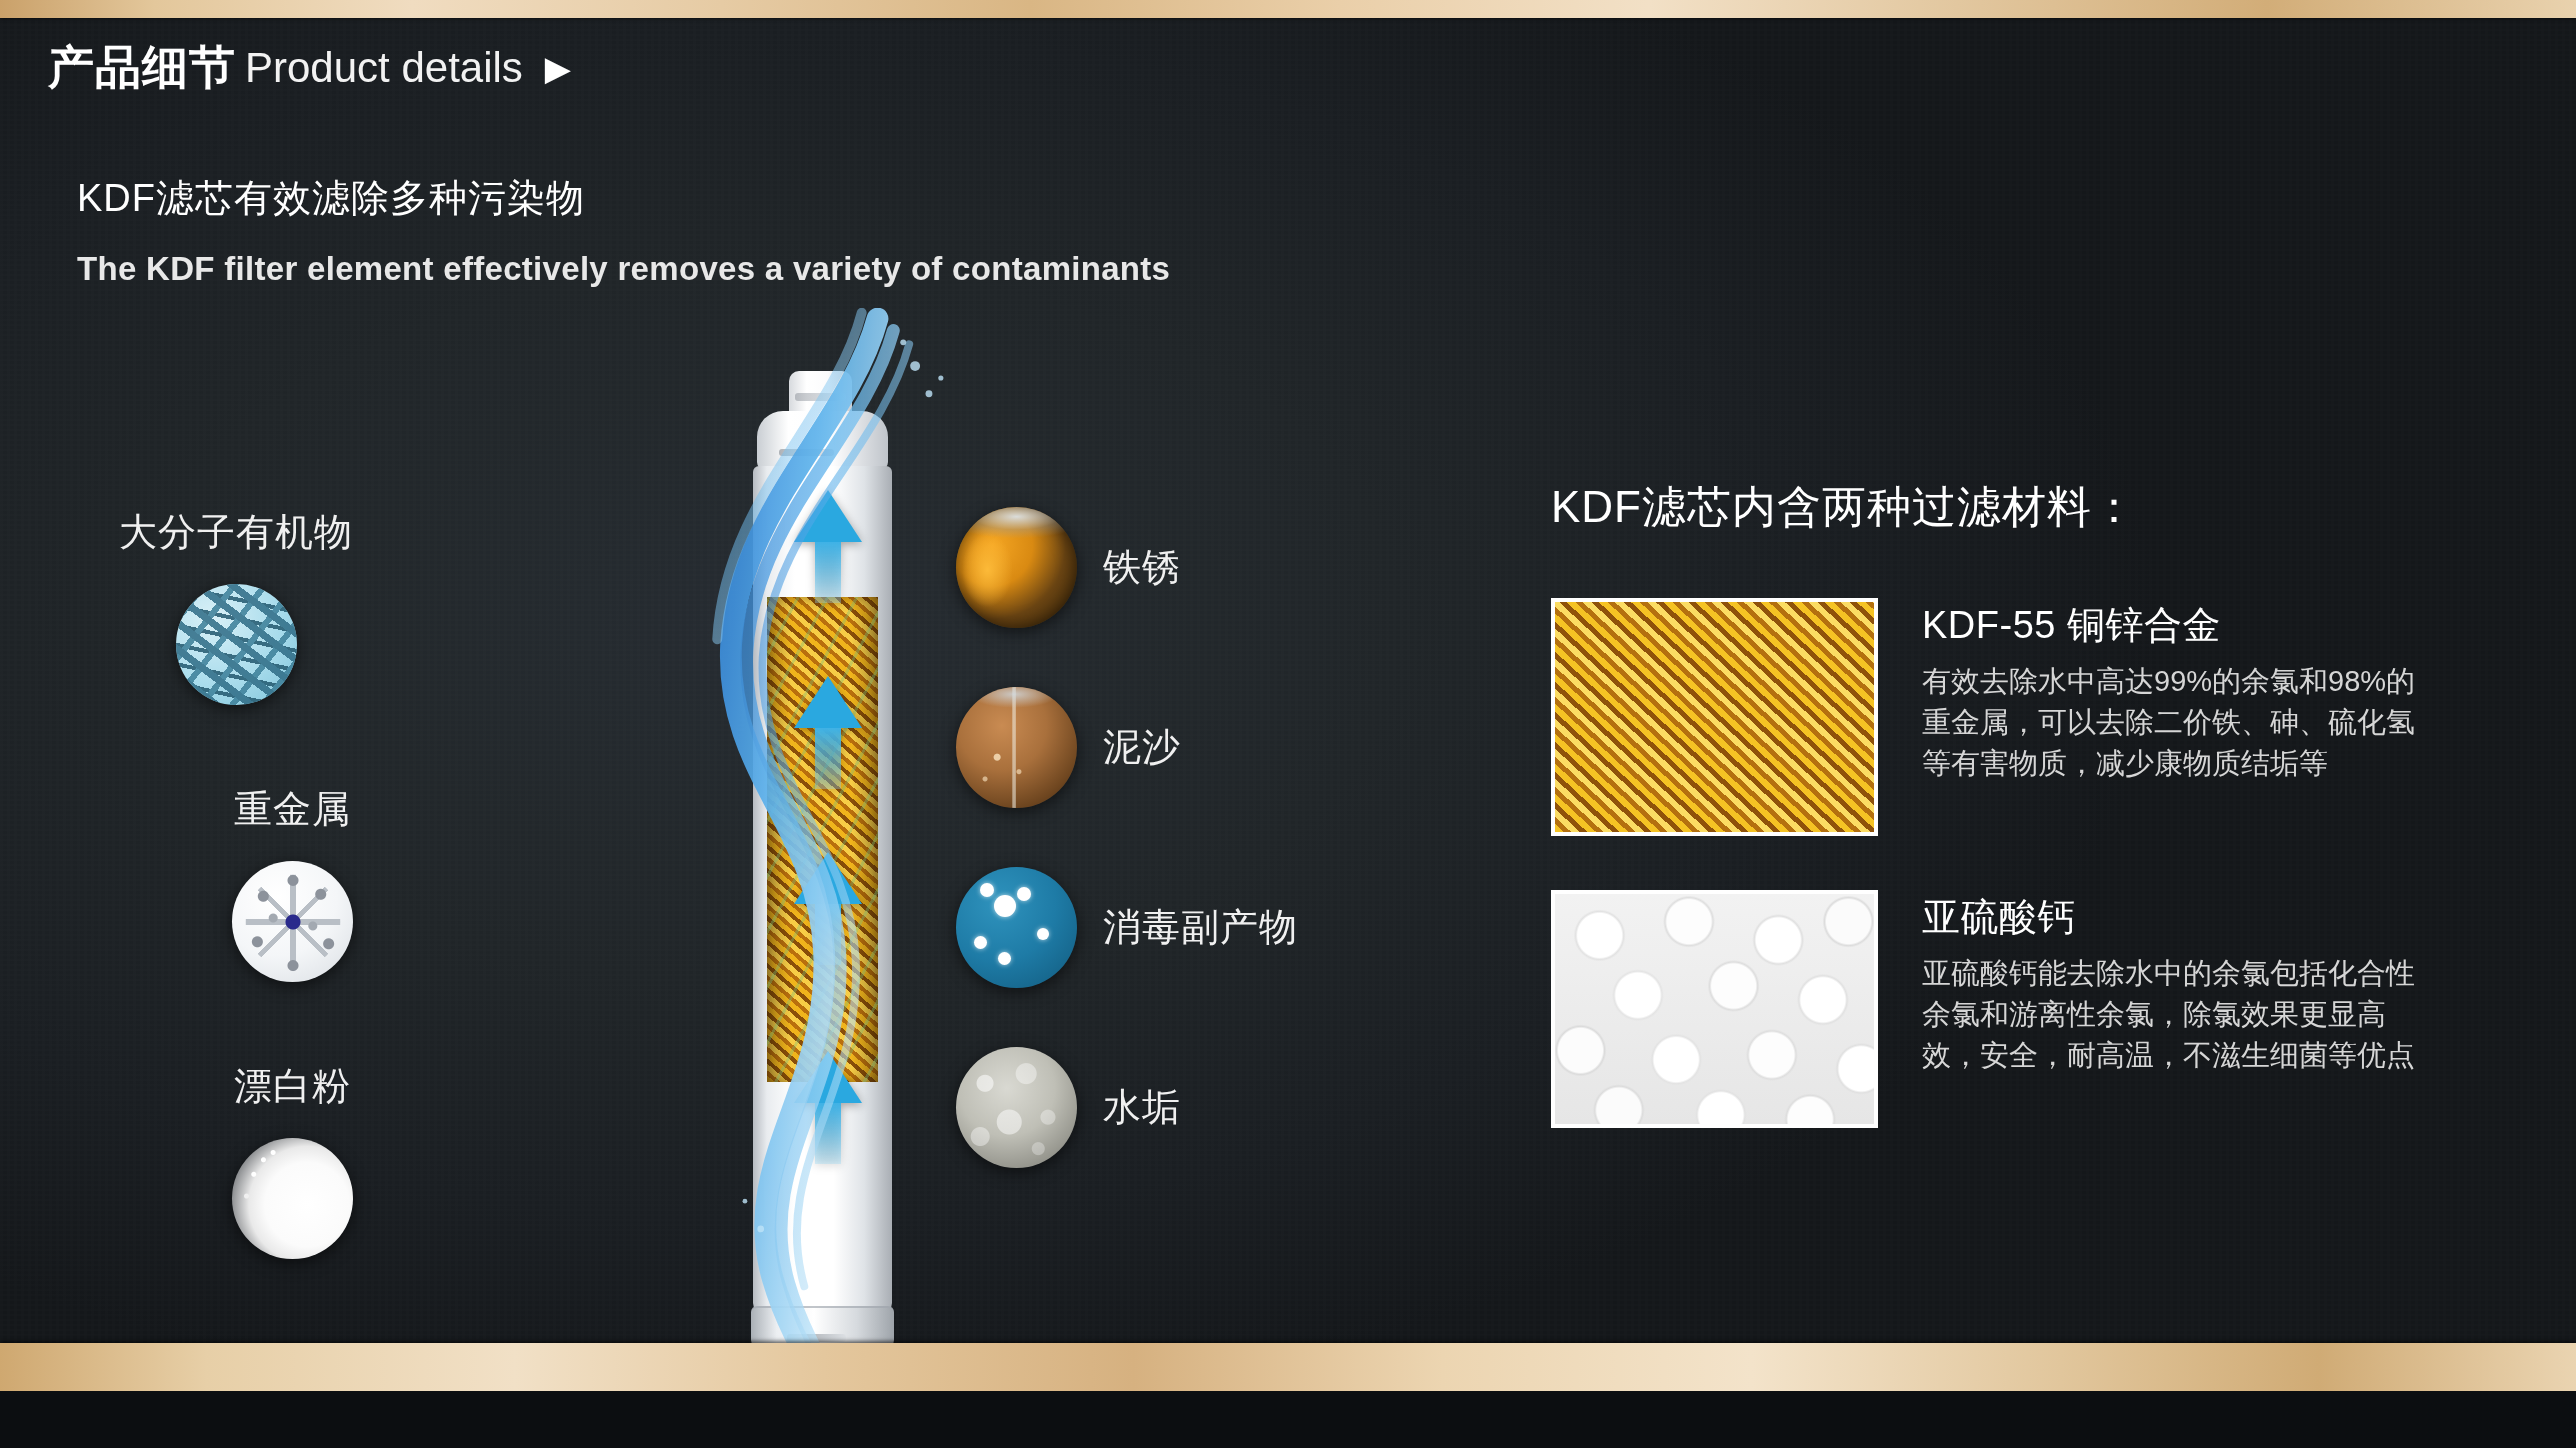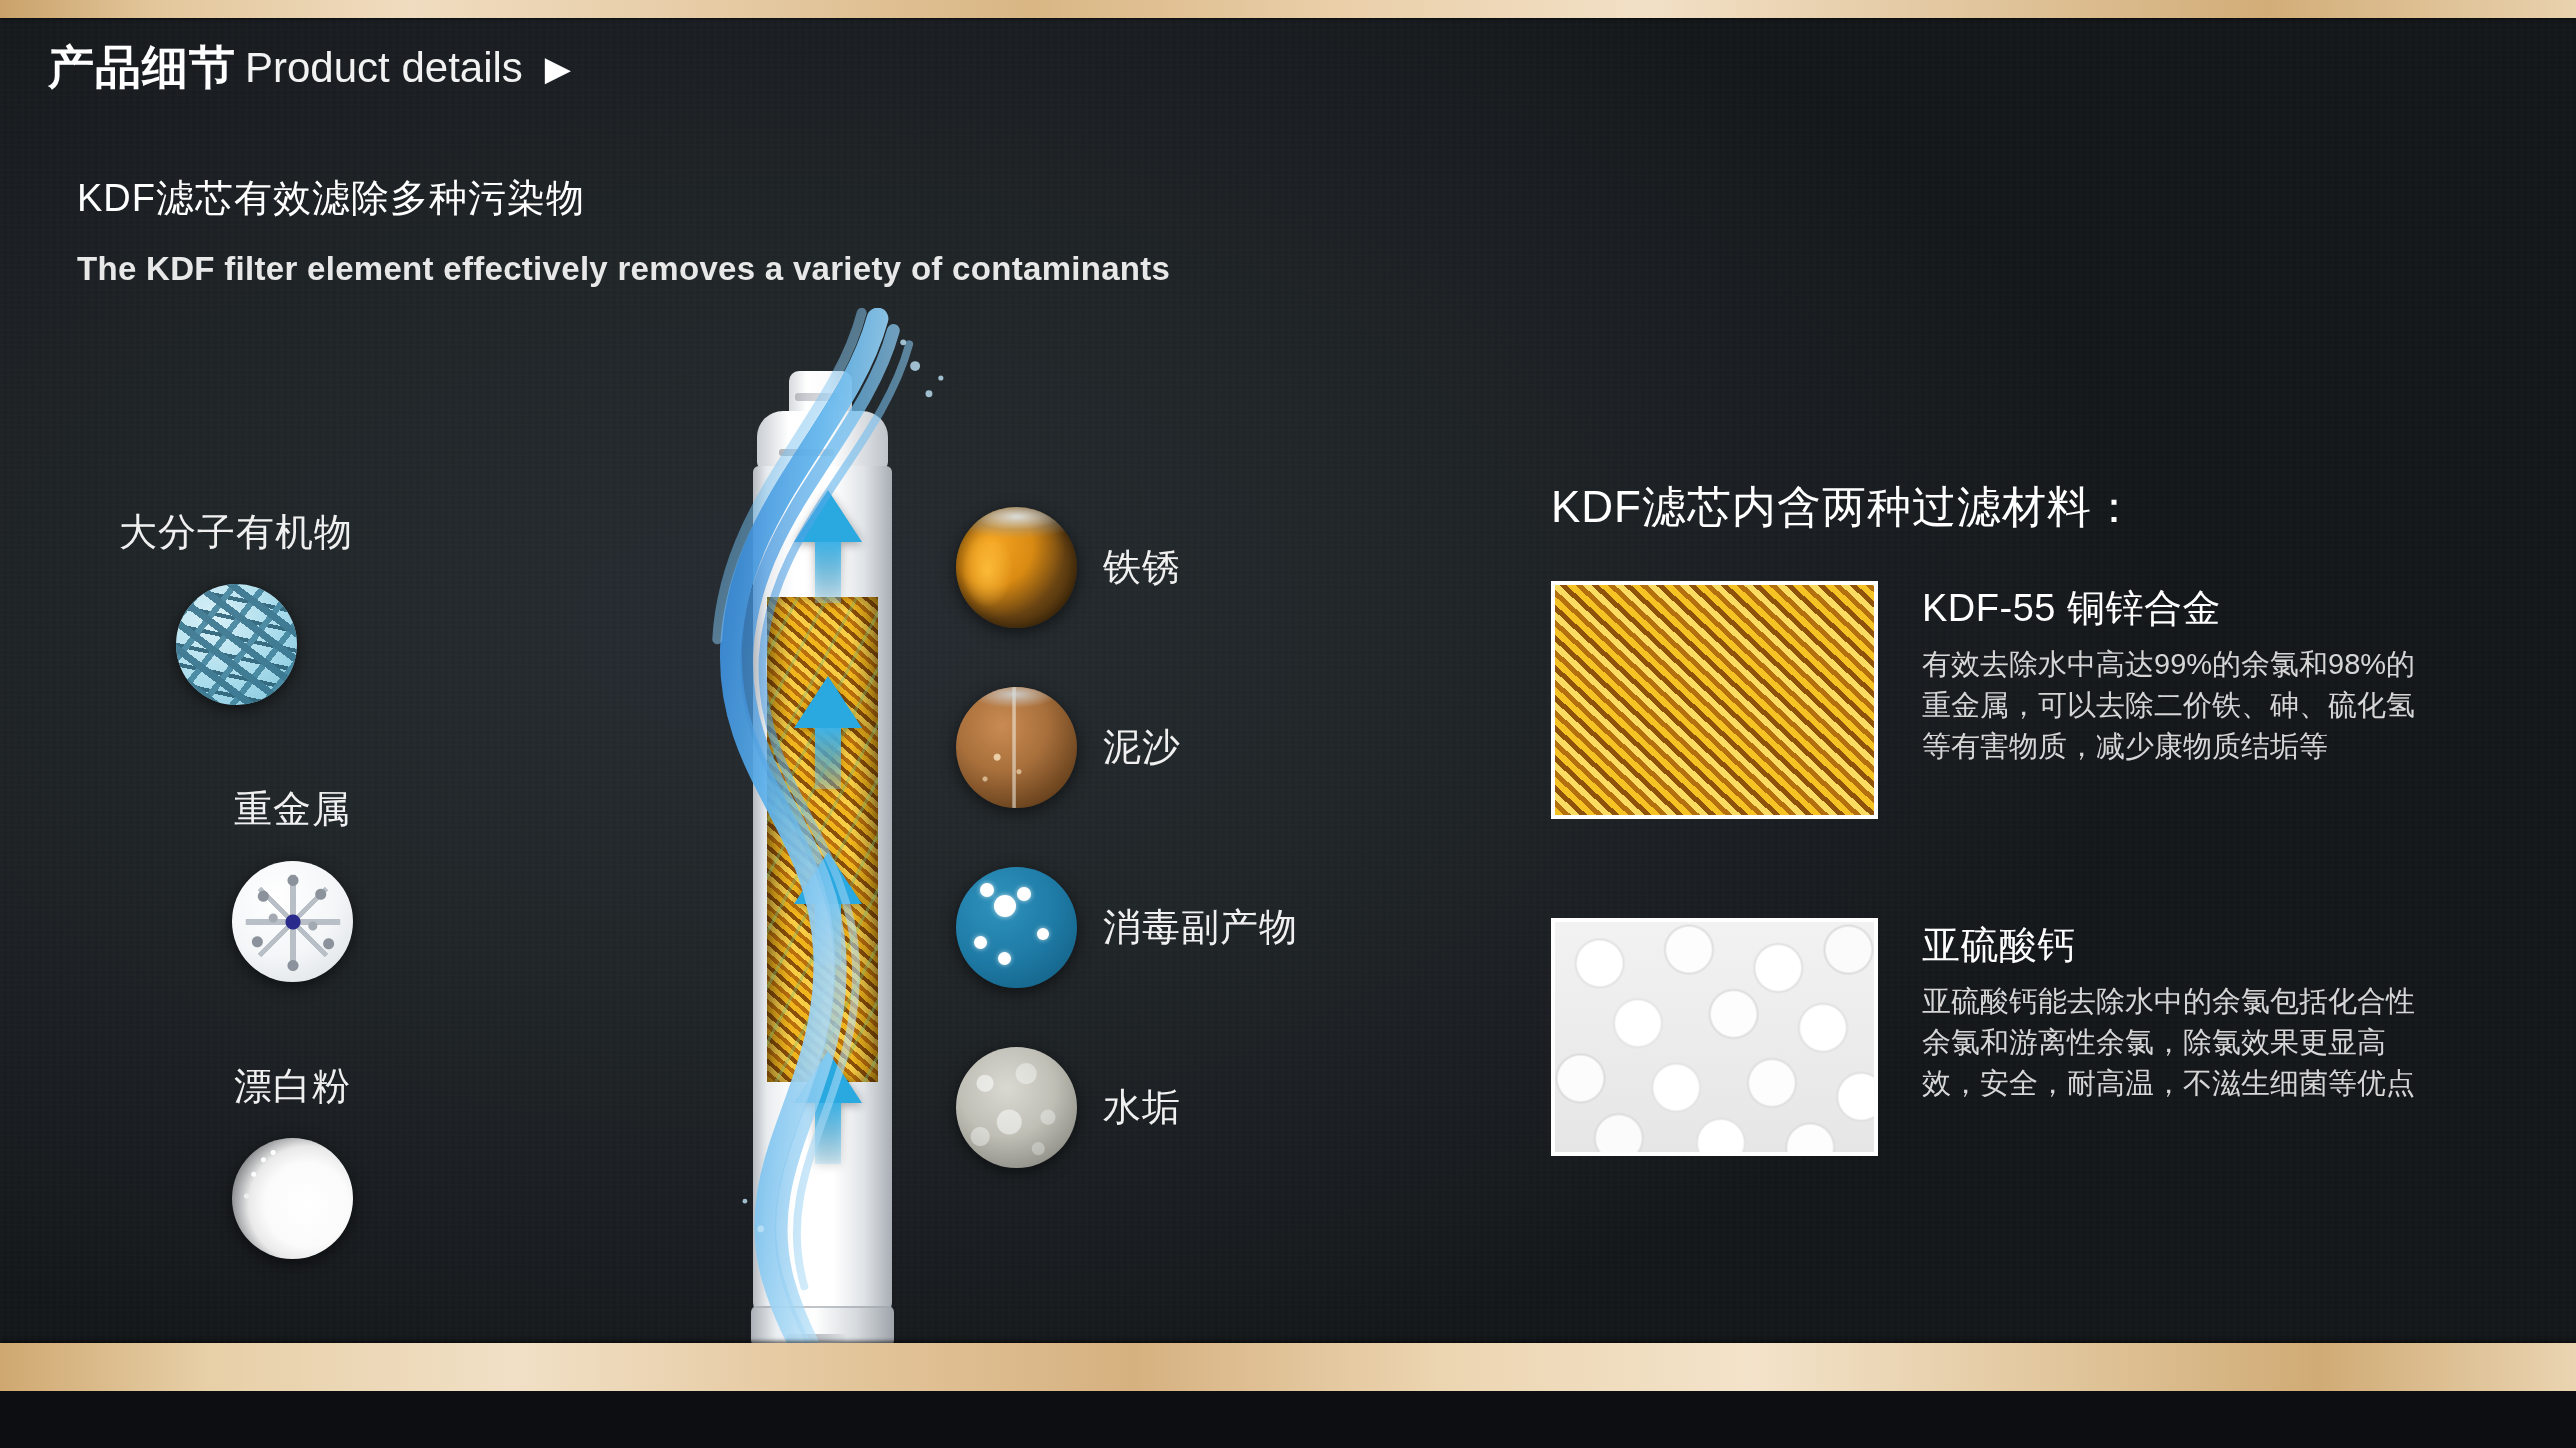--- a/index.html
+++ b/index.html
@@ -385,24 +385,24 @@
   .materials-title {
     font-size: 44px;
     color: #ffffff;
     font-weight: 400;
     letter-spacing: 1px;
     white-space: nowrap;
   }
   .material-row {
     display: flex;
     gap: 44px;
-    margin-top: 44px;
+    margin-top: 61px;
     align-items: flex-start;
   }
-  .material-row.second { margin-top: 99px; }
+  .material-row.second { margin-top: 54px; }
 
   .material-thumb {
     flex: 0 0 327px;
     width: 327px;
     height: 238px;
     border: 4px solid #ffffff;
     overflow: hidden;
     position: relative;
   }
   .thumb-kdf {

